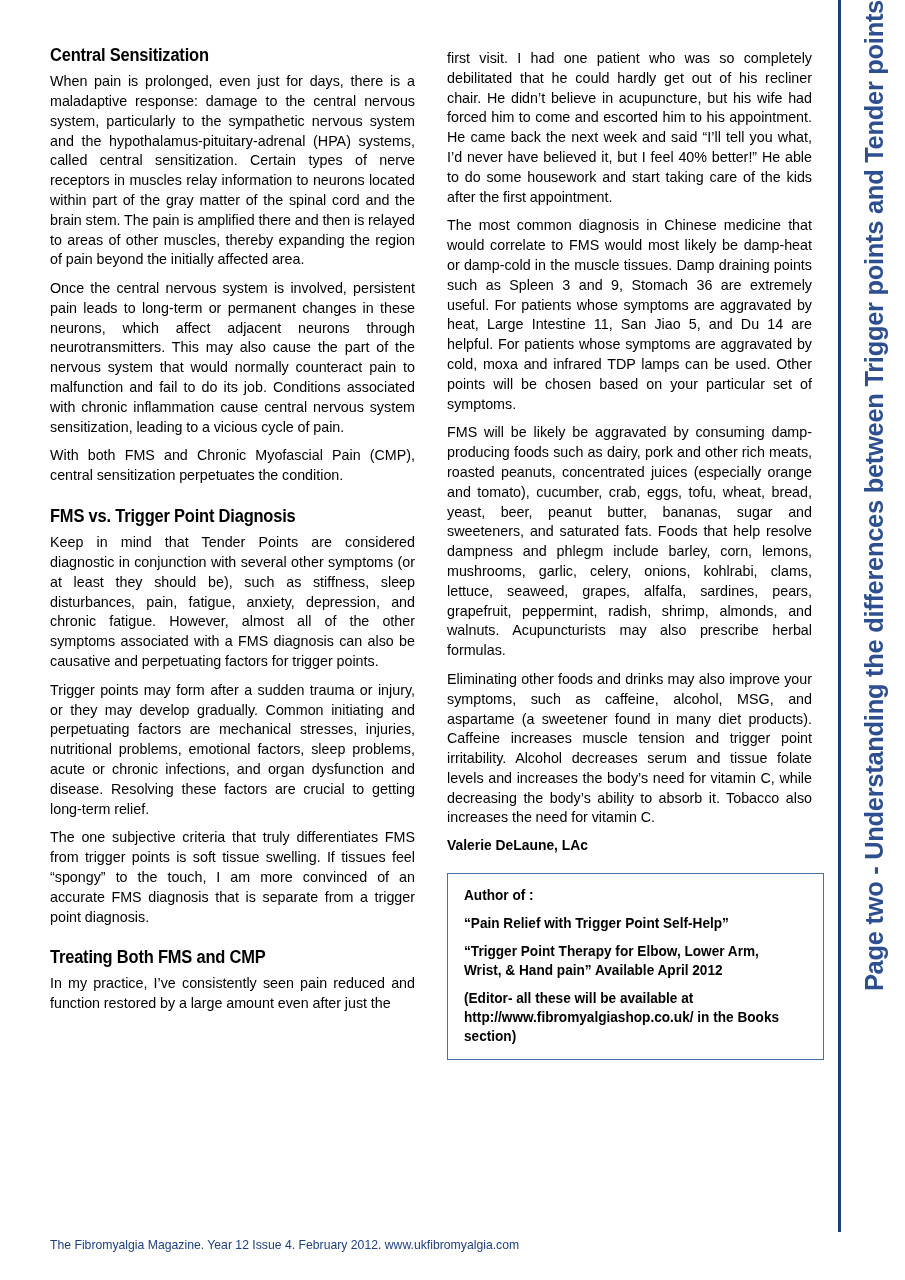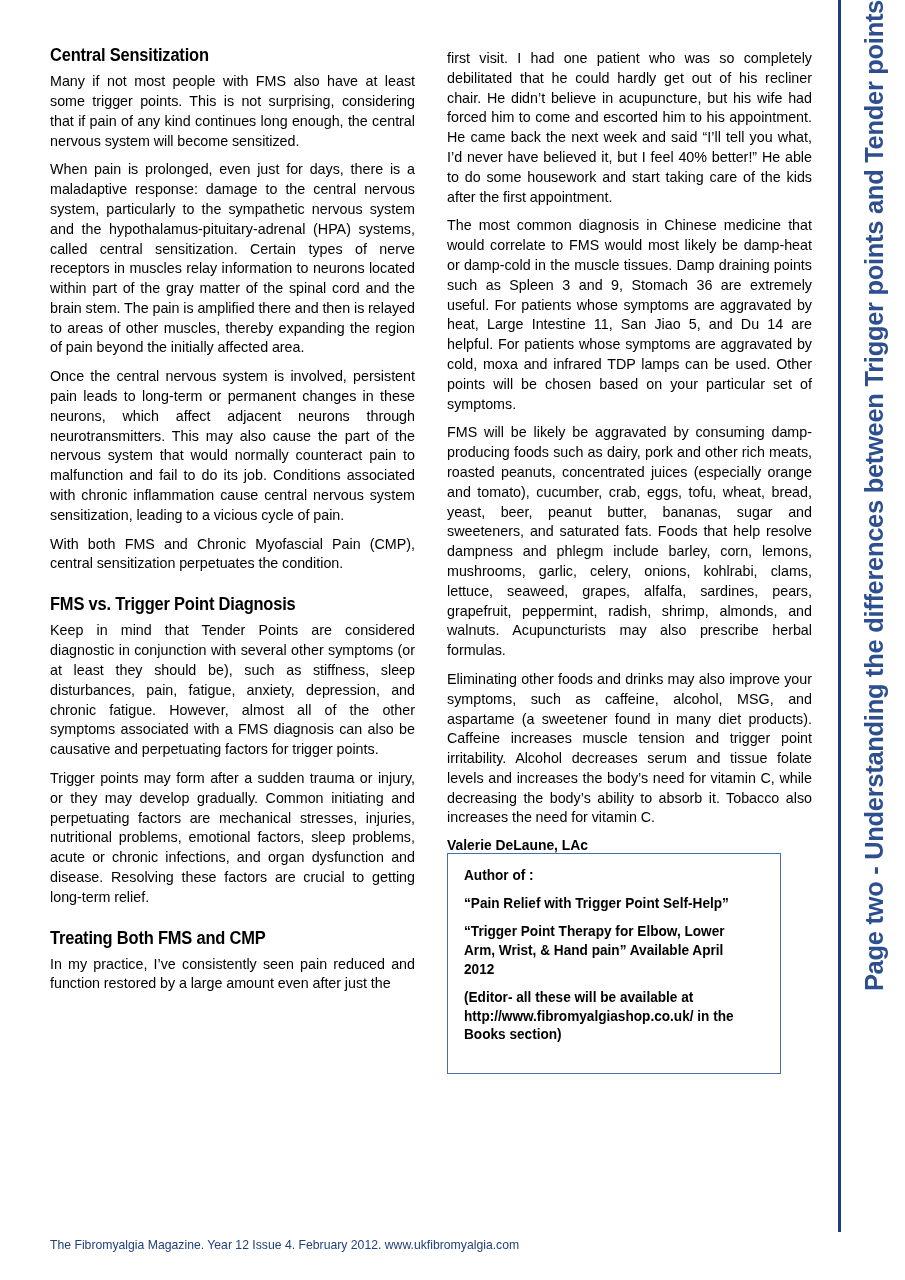--- a/index.html
+++ b/index.html
@@ -69,25 +69,25 @@
     font-size: 14.6px;
     font-weight: bold;
     margin: 4px 0 0 0;
     color: #000;
     transform: scaleX(0.95);
     transform-origin: left center;
   }
 
   
   .author-box {
-    margin-top: 0;
+    margin-top: 20px;
     border: 1.5px solid #4a6fa5;
-    padding: 12px 16px 29px 16px;
+    padding: 12px 16px 14px 16px;
     box-sizing: border-box;
-    width: 334px;
+    width: 377px;
   }
   .author-box p {
     font-size: 14.2px;
     font-weight: bold;
     line-height: 1.33;
     margin: 0 0 9px 0;
     color: #000;
     transform: scaleX(0.96);
     transform-origin: left center;
   }
@@ -143,29 +143,29 @@
 <body>
 
 <div id="page">
 
   <div id="columns">
 
     <div class="col left">
 
       <h2 class="section-heading">Central Sensitization</h2>
 
-      <p class="body-text">Many if not most people with FMS also have at least some trigger points.  This is not surprising, considering that if pain of any kind continues long enough, the central nervous system will become sensitized.</p>
       <p class="body-text">When pain is prolonged, even just for days, there is a maladaptive response:  damage to the central nervous system, particularly to the sympathetic nervous system and the hypothalamus-pituitary-adrenal (HPA) systems, called central sensitization. Certain types of nerve receptors in muscles relay information to neurons located within part of the gray matter of the spinal cord and the brain stem. The pain is amplified there and then is relayed to areas of other muscles, thereby expanding the region of pain beyond the initially affected area.</p>
       <p class="body-text">Once the central nervous system is involved, persistent pain leads to long-term or permanent changes in these neurons, which affect adjacent neurons through neurotransmitters. This may also cause the part of the nervous system that would normally counteract pain to malfunction and fail to do its job. Conditions associated with chronic inflammation cause central nervous system sensitization, leading to a vicious cycle of pain.</p>
       <p class="body-text">With both FMS and Chronic Myofascial Pain (CMP), central sensitization perpetuates the condition.</p>
 
       <h2 class="section-heading spaced-top">FMS vs. Trigger Point Diagnosis</h2>
 
       <p class="body-text">Keep in mind that Tender Points are considered diagnostic in conjunction with several other symptoms (or at least they should be), such as stiffness, sleep disturbances, pain, fatigue, anxiety, depression, and chronic fatigue.  However, almost all of the other symptoms associated with a FMS diagnosis can also be causative and perpetuating factors for trigger points.</p>
       <p class="body-text">Trigger points may form after a sudden trauma or injury, or they may develop gradually. Common initiating and perpetuating factors are mechanical stresses, injuries, nutritional problems, emotional factors, sleep problems, acute or chronic infections, and organ dysfunction and disease.  Resolving these factors are crucial to getting long-term relief.</p>
+      <p class="body-text">The one subjective criteria that truly differentiates FMS from trigger points is soft tissue swelling.   If tissues feel “spongy” to the touch, I am more convinced of an accurate FMS diagnosis that is separate from a trigger point diagnosis.</p>
 
       <h2 class="section-heading spaced-top">Treating Both FMS and CMP</h2>
 
       <p class="body-text">In my practice, I’ve consistently seen pain reduced and function restored by a large amount even after just the</p>
     </div>
 
     <div class="col right">
 
       <p class="body-text">first visit.   I had one patient who was so completely debilitated that he could hardly get out of his recliner chair.  He didn’t believe in acupuncture, but his wife had forced him to come and escorted him to his appointment. He came back the next week and said “I’ll tell you what, I’d never have believed it, but I feel 40% better!”  He able to do some housework and start taking care of the kids after the first appointment.</p>
       <p class="body-text">The most common diagnosis in Chinese medicine that would correlate to FMS would most likely be damp-heat or damp-cold in the muscle tissues.  Damp draining points such as Spleen 3 and 9, Stomach 36 are extremely useful.  For patients whose symptoms are aggravated by heat, Large Intestine 11, San Jiao 5, and Du 14 are helpful.  For patients whose symptoms are aggravated by cold, moxa and infrared TDP lamps can be used. Other points will be chosen based on your particular set of symptoms.</p>

